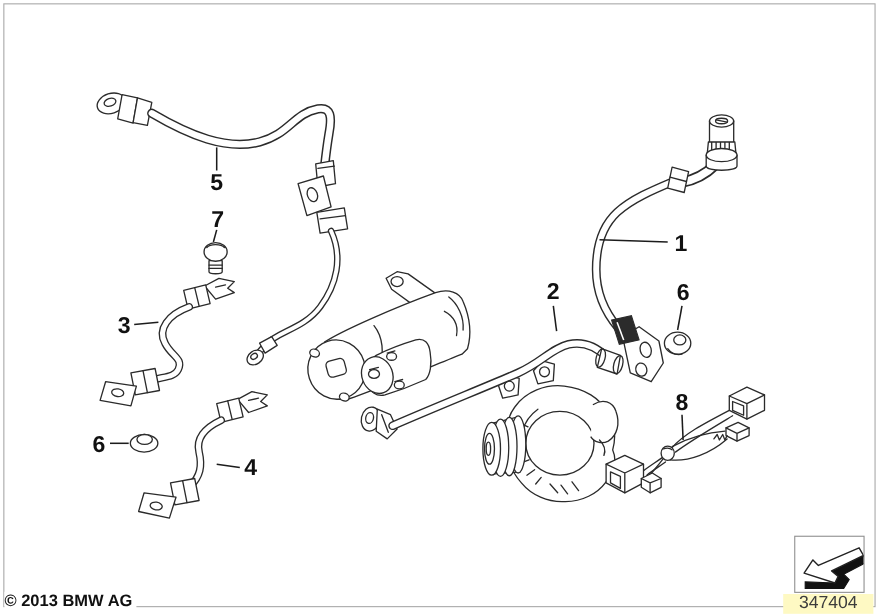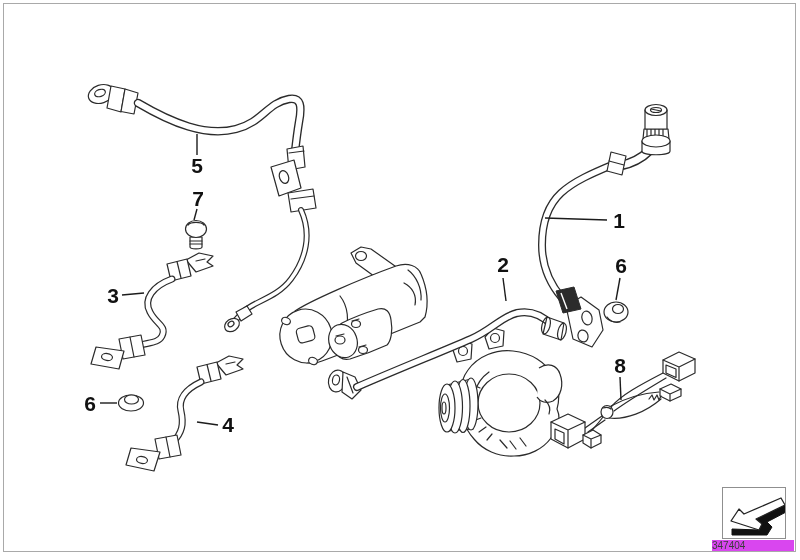--- a/index.html
+++ b/index.html
@@ -19,22 +19,22 @@
   .w85{stroke-width:8.5}.w58{stroke-width:5.8}
   .w60{stroke-width:6}.w36{stroke-width:3.6}
   .w70{stroke-width:7}.w46{stroke-width:4.6}
   .w80{stroke-width:8}.w54{stroke-width:5.4}
   .w100{stroke-width:10}.w68{stroke-width:6.8}
   .ld{stroke:#1c1c1c;stroke-width:1.4;fill:none;}
   .co{font-family:"Liberation Sans",sans-serif;font-weight:bold;font-size:21px;fill:#111;}
 
   .copyright{position:absolute;left:4px;top:538px;font-size:15px;font-weight:bold;
              color:#101010;background:#fff;padding-right:4px;white-space:nowrap;}
-  .partnum{position:absolute;left:712px;top:540px;width:82px;
-           font-size:10px;color:#3c3c3c;background:#d946ef;}
+  .partnum{position:absolute;left:712px;top:540px;width:82px;text-align:center;
+           font-size:16px;color:#3c3c3c;background:#fef9c3;}
   .thumb{position:absolute;left:722px;top:487px;width:62px;height:50px;
          border:1px solid #8f8f8f;background:#fff;box-sizing:content-box;cursor:pointer;}
 </style>
 </head>
 <body>
 
 <div class="stage">
   <div class="frame"></div>
 
   <svg class="draw" width="800" height="560" viewBox="0 0 800 560">
@@ -241,13 +241,14 @@
   <div class="thumb">
     <svg width="62" height="50" viewBox="0 0 62 50">
       <polygon points="62,17 65,23 44,34 39,36 33,31" fill="#111" stroke="#111"></polygon>
       <polygon points="9,41 36,42 39,36 44,34 49,39 44,47 9,47" fill="#111" stroke="#111"></polygon>
       <polygon points="8,33 16,21 21,26 58,10 62,17 33,31 39,36 36,42" fill="#fff" stroke="#222" stroke-width="1.3" stroke-linejoin="round"></polygon>
     </svg>
   </div>
 
   <div class="partnum">347404</div>
 
+  <div class="copyright">© 2013 BMW AG</div>
 </div>
 
 </body></html>

